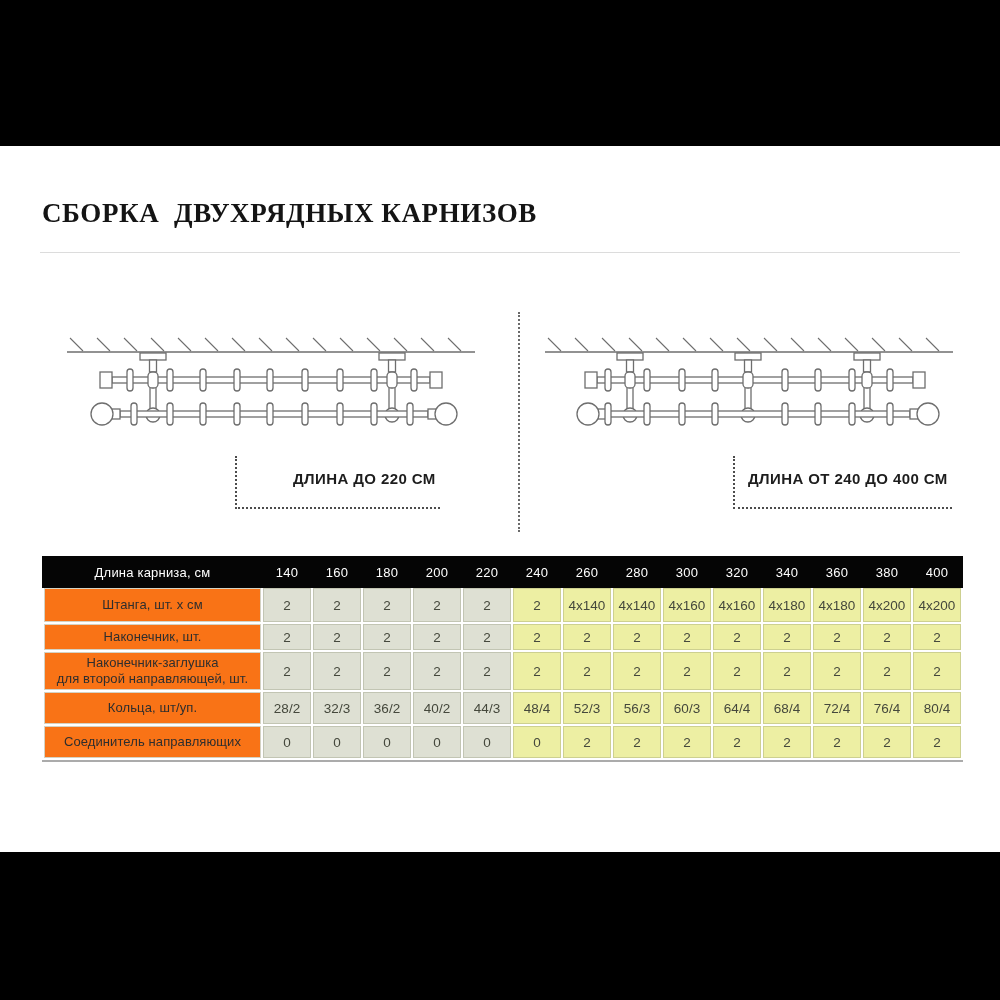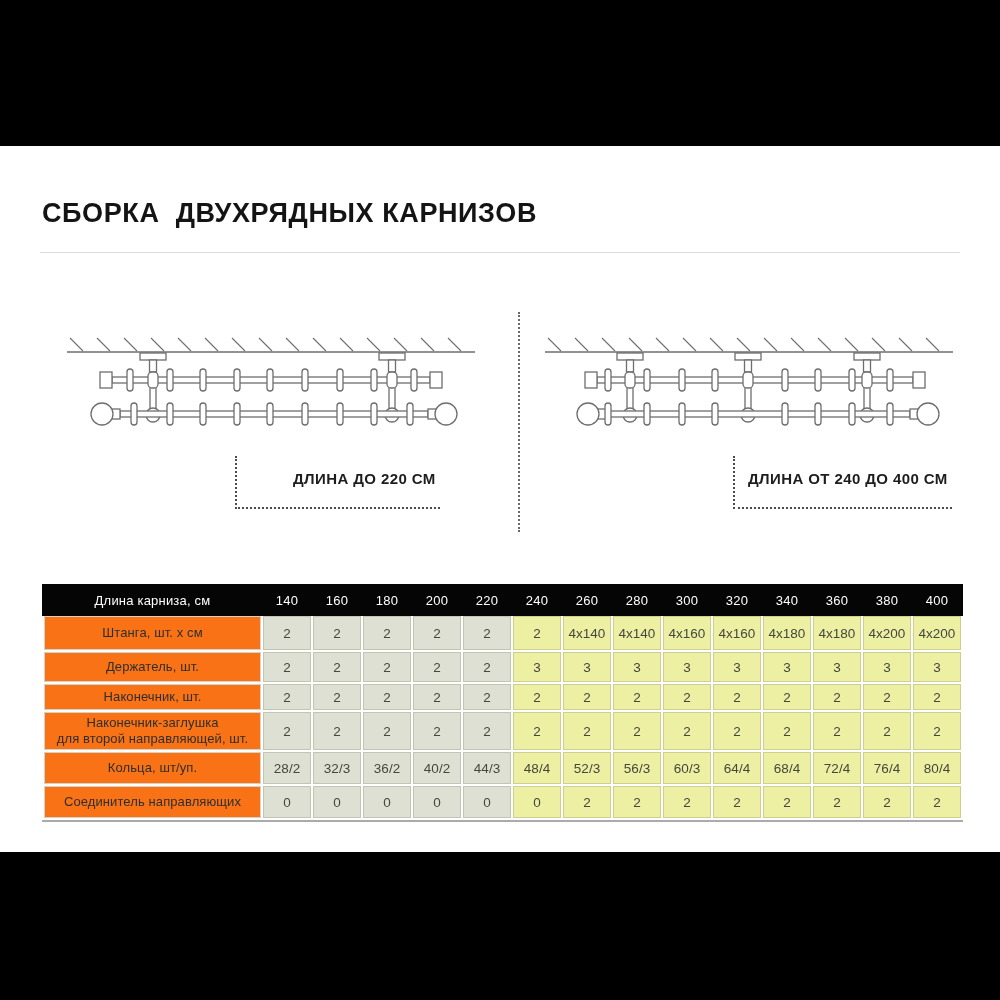--- a/index.html
+++ b/index.html
@@ -9,20 +9,21 @@
   }
   .letterbox{position:absolute;left:0;width:1000px;background:#000000;}
   .letterbox.top{top:0;height:146px;}
   .letterbox.bottom{top:852px;height:148px;}
   .canvas{position:absolute;top:146px;left:0;width:1000px;height:706px;background:#ffffff;}
 
   .page-title{
     position:absolute;left:42px;top:52px;margin:0;
     font-size:27px;font-weight:800;letter-spacing:.6px;color:#141414;
     white-space:pre;
+    font-family:Liberation Serif, serif;
   }
   .title-rule{position:absolute;left:40px;top:106px;width:920px;border-top:1px solid #dcdcdc;}
 
   .diagram{position:absolute;top:188px;}
   .diagram.left{left:62px;width:420px;height:112px;}
   .diagram.right{left:528px;width:430px;height:112px;}
 
   .diagram-separator{
     position:absolute;left:518px;top:166px;height:220px;width:0;
     border-left:2px dotted #6a6a6a;
@@ -30,21 +31,21 @@
 
   .len-annot{
     position:absolute;top:310px;height:44px;display:flex;align-items:center;
     border-left:2px dotted #4c4c4c;border-bottom:2px dotted #4c4c4c;
     font-weight:800;font-size:15px;letter-spacing:.4px;color:#1d1d1d;white-space:nowrap;
   }
   .len-annot.left{left:235px;padding:0 4px 7px 56px;}
   .len-annot.right{left:733px;padding:0 4px 7px 13px;}
 
   .table-wrap{position:absolute;left:42px;top:410px;border-bottom:2px solid #ababab;}
-  table.parts{border-collapse:collapse;table-layout:fixed;width:921px;margin-top:28px;}
+  table.parts{border-collapse:collapse;table-layout:fixed;width:921px;}
   table.parts th,table.parts td{
     border:2px solid #ffffff;padding:0 2px;text-align:center;vertical-align:middle;
   }
   table.parts thead th{
     background:#050505;color:#ffffff;border:2px solid #050505;
     font-weight:500;font-size:13px;height:28px;letter-spacing:.2px;
   }
   td.lbl{
     background:#f97316;font-size:13px;color:#2e2e2e;font-weight:500;
     white-space:pre-line;line-height:1.25;letter-spacing:.1px;
@@ -235,37 +236,20 @@
             <td class="val g2">2</td>
             <td class="val g2">4x140</td>
             <td class="val g2">4x140</td>
             <td class="val g2">4x160</td>
             <td class="val g2">4x160</td>
             <td class="val g2">4x180</td>
             <td class="val g2">4x180</td>
             <td class="val g2">4x200</td>
             <td class="val g2">4x200</td>
           </tr>
-          <tr style="height: 32px;">
-            <td class="lbl">Держатель, шт.</td>
-            <td class="val g1">2</td>
-            <td class="val g1">2</td>
-            <td class="val g1">2</td>
-            <td class="val g1">2</td>
-            <td class="val g1">2</td>
-            <td class="val g2">3</td>
-            <td class="val g2">3</td>
-            <td class="val g2">3</td>
-            <td class="val g2">3</td>
-            <td class="val g2">3</td>
-            <td class="val g2">3</td>
-            <td class="val g2">3</td>
-            <td class="val g2">3</td>
-            <td class="val g2">3</td>
-          </tr>
           <tr style="height: 28px;">
             <td class="lbl">Наконечник, шт.</td>
             <td class="val g1">2</td>
             <td class="val g1">2</td>
             <td class="val g1">2</td>
             <td class="val g1">2</td>
             <td class="val g1">2</td>
             <td class="val g2">2</td>
             <td class="val g2">2</td>
             <td class="val g2">2</td>

